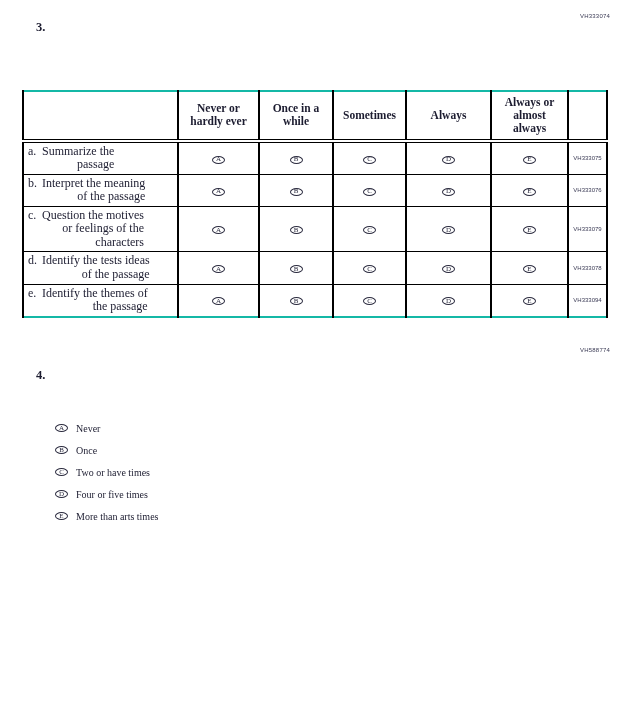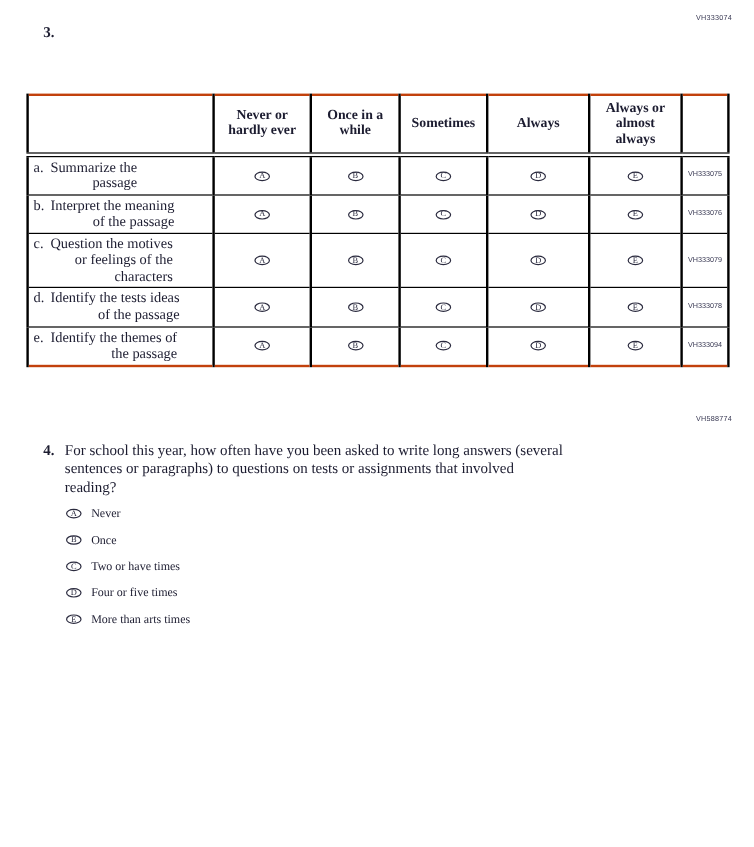--- a/index.html
+++ b/index.html
@@ -25,26 +25,26 @@
   .vcode.q4 { top: 347px; }
   .question { position: absolute; display: flex; gap: 6px; }
   .question.q3 { top: 20px; left: 36px; width: 556px; }
   .question.q4 { top: 368px; left: 36px; width: 540px; }
   .qnum { flex: 0 0 12px; font-weight: bold; font-size: 12.5px; line-height: 1.22; }
   .qtext { font-size: 12.5px; line-height: 1.22; white-space: pre-line; }
   .qtext b { font-weight: bold; }
 
   table.matrix {
     position: absolute;
-    top: 78px;
+    top: 90px;
     left: 22px;
     width: 584px;
     border-collapse: collapse;
     table-layout: fixed;
-    border: 2px solid #c2410c;
+    border: 2px solid #14b8a6;
   }
   .matrix th, .matrix td { border: 1px solid #000; border-left-width: 2px; border-right-width: 2px; }
   .matrix thead th {
     border-bottom: 4px double #000;
     font-weight: bold;
     font-size: 11.5px;
     line-height: 1.12;
     text-align: center;
     vertical-align: middle;
     white-space: pre-line;
@@ -196,23 +196,20 @@
         <td class="opt"><span class="oval">E</span></td>
         <td class="codecell">VH333094</td>
       </tr>
     </tbody>
   </table>
 
   <span class="vcode q4">VH588774</span>
 
   <div class="question q4">
     <span class="qnum">4.</span>
-    <div class="qtext">For school this year, how often have you been asked to write long answers (several
-sentences or paragraphs) to questions on tests or assignments that involved
-reading?</div>
   </div>
 
   <div class="options">
     <div class="optrow">
       <span class="oval">A</span>
       <span class="opt-label">Never</span>
     </div>
     <div class="optrow">
       <span class="oval">B</span>
       <span class="opt-label">Once</span>

